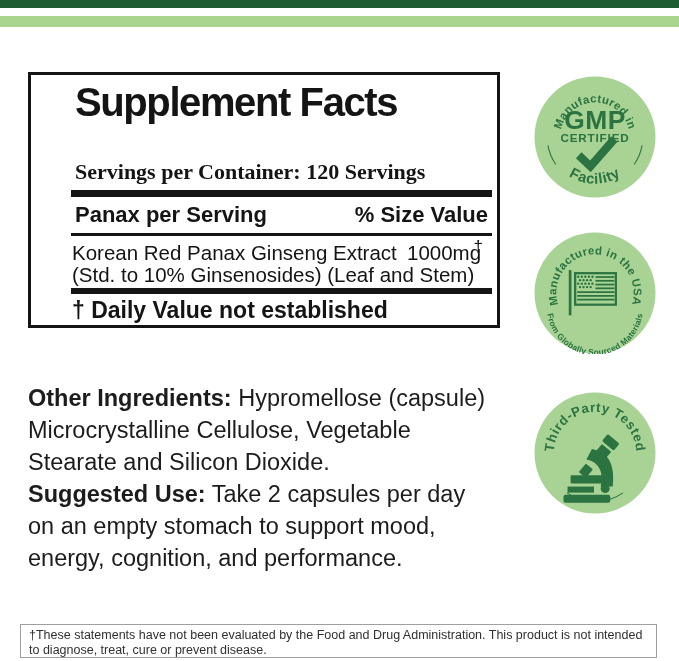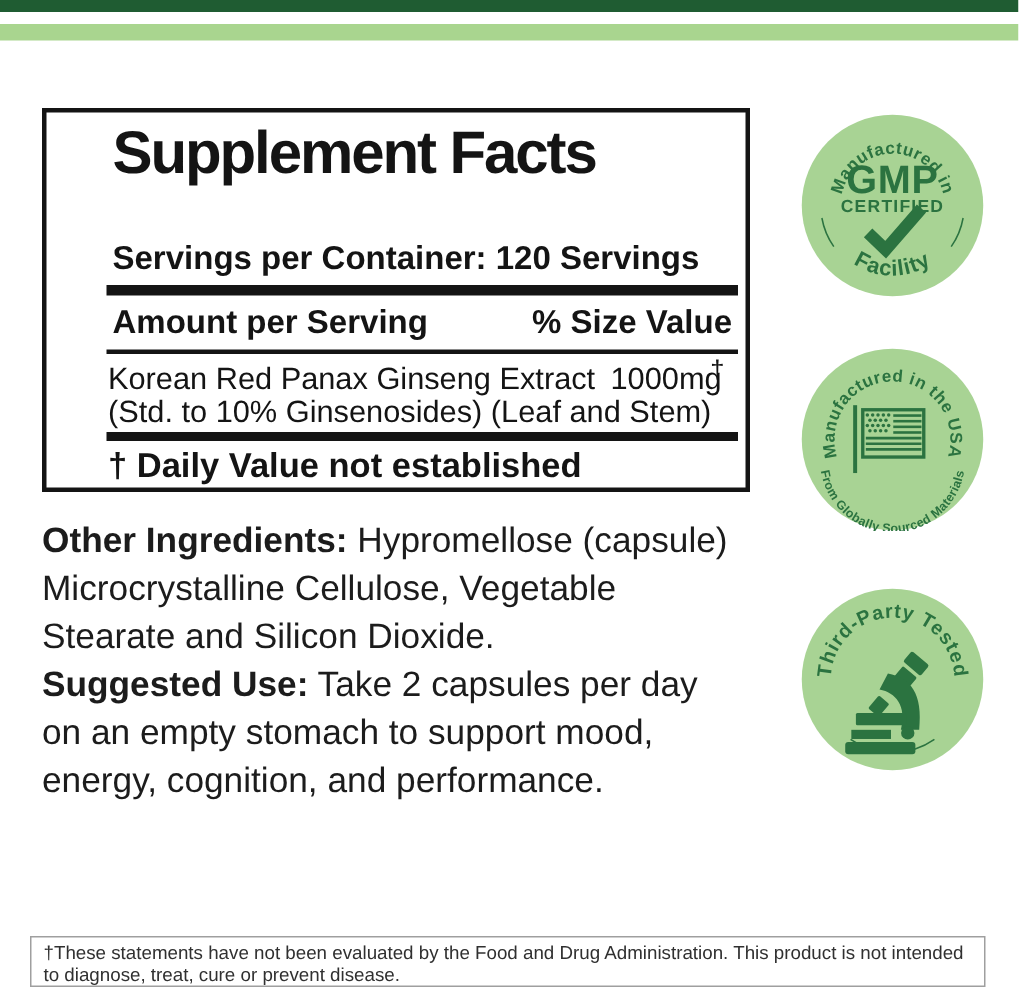--- a/index.html
+++ b/index.html
@@ -14,34 +14,34 @@
 
   .bar-dark{position:absolute;left:0;top:0;width:679px;height:8px;background:var(--bar_dark);}
   .bar-light{position:absolute;left:0;top:16px;width:679px;height:11px;background:var(--bar_light);}
 
   
   .sf-box{position:absolute;left:28px;top:72px;width:472px;height:256px;
           border:3px solid var(--text_black);background:#fff;}
   .sf-box .abs{position:absolute;margin-left:35px;}
   .sf-title{left:9px;top:5px;font-size:40px;font-weight:700;letter-spacing:-1.4px;white-space:nowrap;}
   .sf-serving1{left:9px;top:61px;font-size:22px;font-weight:700;white-space:nowrap;}
-  .sf-serving2{left:9px;top:84px;font-size:22px;font-weight:700;white-space:nowrap;}
+  .sf-serving2{left:9px;top:84px;font-size:22px;font-weight:700;white-space:nowrap;font-family:Liberation Serif, serif;}
   .sf-bar1{left:5px;right:5px;top:115px;height:7px;background:var(--text_black);}
   .sf-head{left:9px;right:9px;top:127px;display:flex;justify-content:space-between;
            font-size:22px;font-weight:700;}
   .sf-rule{left:5px;right:5px;top:158px;height:2.5px;background:var(--text_black);}
   .ing-name{left:6px;top:166px;font-size:20.5px;white-space:nowrap;}
   .ing-amt{left:341px;top:166px;font-size:20.5px;}
   .ing-dv{right:14px;top:162px;font-size:17px;}
   .ing-detail{left:6px;top:188px;font-size:20.5px;white-space:nowrap;text-align:right;}
   .sf-bar2{left:5px;right:5px;top:213px;height:6px;background:var(--text_black);}
   .sf-footnote{left:6px;top:222px;font-size:23px;font-weight:700;white-space:nowrap;}
 
   
-  .para{position:absolute;left:28px;width:490px;font-size:23.5px;line-height:32px;color:#1c1c1c;}
+  .para{position:absolute;left:28px;width:490px;font-size:23.5px;line-height:32px;color:#1c1c1c;margin-top:38px;}
   .para .b{font-weight:700;}
   .para-other{top:344px;}
   .para-use{top:440px;}
 
   
   .disclaimer-box{position:absolute;left:20px;top:624px;width:637px;height:34px;
                   border:1px solid var(--disclaimer_border);padding:3px 8px;
                   font-size:12.5px;line-height:14.5px;color:var(--disclaimer_text);}
 
   
@@ -65,21 +65,21 @@
 <body>
 
 <div class="bar-dark"></div>
 <div class="bar-light"></div>
 
 <section class="sf-box">
   <h1 class="abs sf-title">Supplement Facts</h1>
   <div class="abs sf-serving2">Servings per Container: 120 Servings</div>
   <div class="abs sf-bar1"></div>
   <div class="abs sf-head">
-    <span>Amount per Serving</span>
+    <span>Panax per Serving</span>
     <span>% Size Value</span>
   </div>
   <div class="abs sf-rule"></div>
   <div class="abs ing-name">Korean Red Panax Ginseng Extract</div>
   <div class="abs ing-amt">1000mg</div>
   <div class="abs ing-dv">†</div>
   <div class="abs ing-detail">(Std. to 10% Ginsenosides) (Leaf and Stem)</div>
   <div class="abs sf-bar2"></div>
   <div class="abs sf-footnote">† Daily Value not established</div>
 </section>

